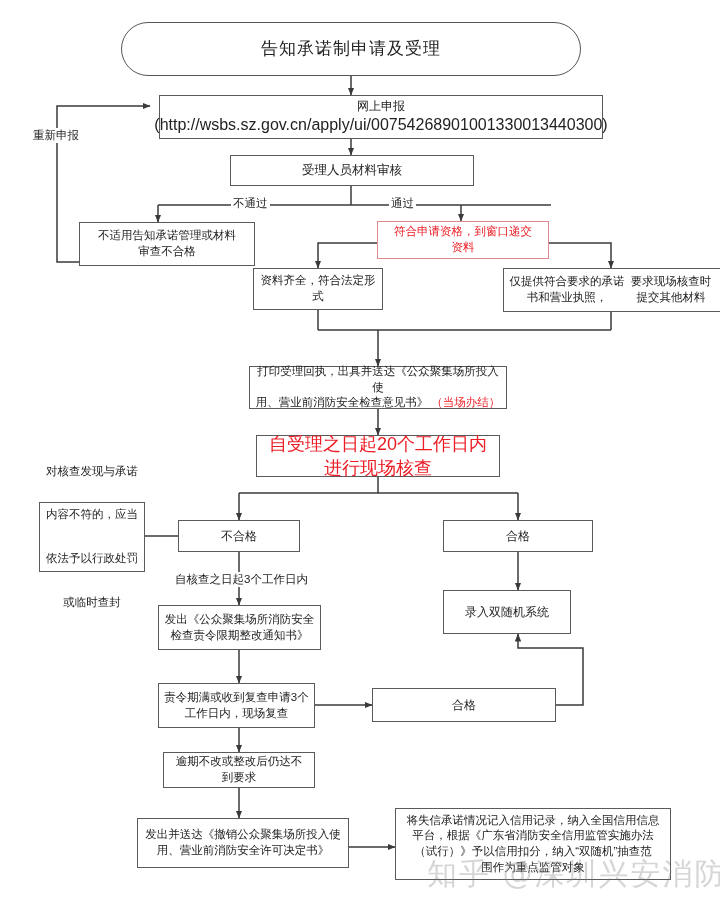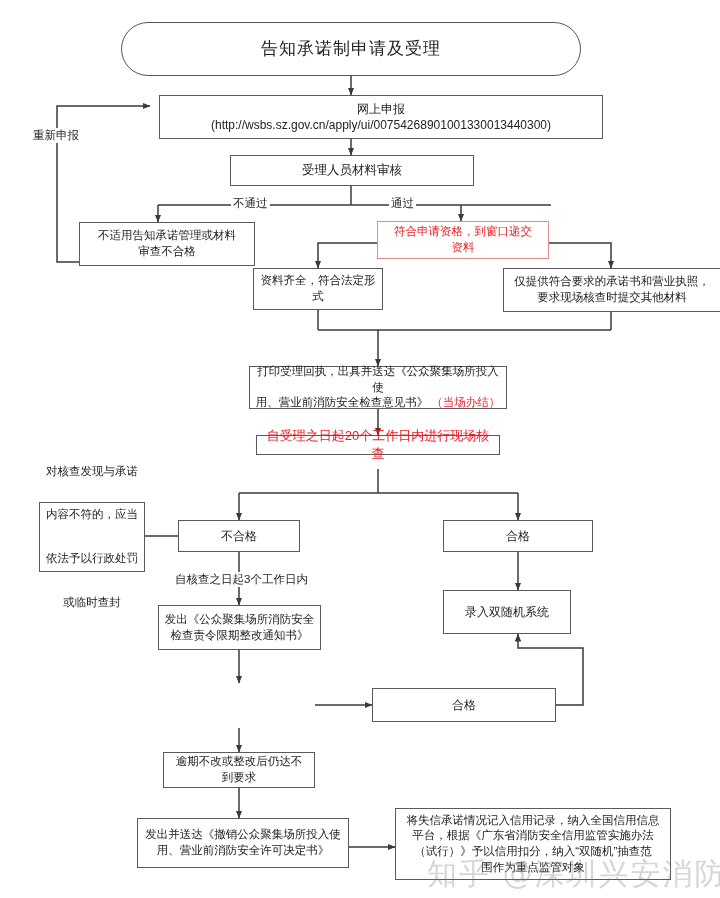--- a/index.html
+++ b/index.html
@@ -130,21 +130,21 @@
       <path d="M328,847 L374,847" marker-end="url(#arw)"></path>
     </g>
   </svg>
 
   <div class="node terminator" style="left:100px;top:22px;width:460px;height:54px;">
     <span class="inner">告知承诺制申请及受理</span>
   </div>
 
   <div class="node" style="left:138px;top:95px;width:444px;height:44px;font-size:12px;flex-direction:column;">
     <span>网上申报</span>
-    <span style="font-size:12px;text-align:right;">(http://wsbs.sz.gov.cn/apply/ui/00754268901001330013440300)</span>
+    <span style="font-size:16px;text-align:right;">(http://wsbs.sz.gov.cn/apply/ui/00754268901001330013440300)</span>
   </div>
 
   <div class="node" style="left:209px;top:155px;width:244px;height:31px;font-size:12.5px;">
     <span class="inner">受理人员材料审核</span>
   </div>
 
   <div class="node" style="left:58px;top:222px;width:176px;height:44px;font-size:11.5px;flex-direction:column;">
     <span>不适用告知承诺管理或材料</span>
     <span>审查不合格</span>
   </div>
@@ -152,34 +152,34 @@
   <div class="node red" style="left:356px;top:221px;width:172px;height:38px;font-size:11.5px;flex-direction:column;">
     <span>符合申请资格，到窗口递交</span>
     <span>资料</span>
   </div>
 
   <div class="node" style="left:232px;top:268px;width:130px;height:42px;font-size:11.5px;flex-direction:column;">
     <span>资料齐全，符合法定形</span>
     <span>式</span>
   </div>
 
-  <div class="node" style="left:482px;top:268px;width:218px;height:44px;font-size:11.5px;flex-direction:column;">
+  <div class="node" style="left:482px;top:268px;width:218px;height:44px;font-size:11.5px;flex-direction:row;">
     <span>仅提供符合要求的承诺书和营业执照，</span>
     <span>要求现场核查时提交其他材料</span>
   </div>
 
   <div class="node" style="left:228px;top:366px;width:258px;height:43px;font-size:11.5px;flex-direction:column;">
     <span>打印受理回执，出具并送达《公众聚集场所投入使</span>
     <span>
       <span>用、营业前消防安全检查意见书》</span>
       <span class="red-inline">（当场办结）</span>
     </span>
   </div>
 
-  <div class="node red-dark-border" style="left:235px;top:435px;width:244px;height:20px;font-size:13px;">
+  <div class="node red-dark-border" style="left:235px;top:435px;width:244px;height:42px;font-size:18px;">
     <span class="inner">自受理之日起20个工作日内进行现场核查</span>
   </div>
 
   <div class="node" style="left:157px;top:520px;width:122px;height:32px;font-size:12px;">
     <span class="inner">不合格</span>
   </div>
 
   <div class="node" style="left:422px;top:520px;width:150px;height:32px;font-size:12px;">
     <span class="inner">合格</span>
   </div>
@@ -189,20 +189,24 @@
     <span>内容不符的，应当</span>
     <span>依法予以行政处罚</span>
     <span>或临时查封</span>
   </div>
 
   <div class="node" style="left:137px;top:605px;width:163px;height:45px;font-size:11.5px;flex-direction:column;">
     <span>发出《公众聚集场所消防安全</span>
     <span>检查责令限期整改通知书》</span>
   </div>
 
+  <div class="node" style="left:137px;top:683px;width:157px;height:45px;font-size:11.5px;flex-direction:column;">
+    <span>责令期满或收到复查申请3个</span>
+    <span>工作日内，现场复查</span>
+  </div>
 
   <div class="node" style="left:351px;top:688px;width:184px;height:34px;font-size:12px;">
     <span class="inner">合格</span>
   </div>
 
   <div class="node" style="left:422px;top:590px;width:128px;height:44px;font-size:12px;">
     <span class="inner">录入双随机系统</span>
   </div>
 
   <div class="node" style="left:142px;top:752px;width:152px;height:36px;font-size:11.5px;flex-direction:column;">

